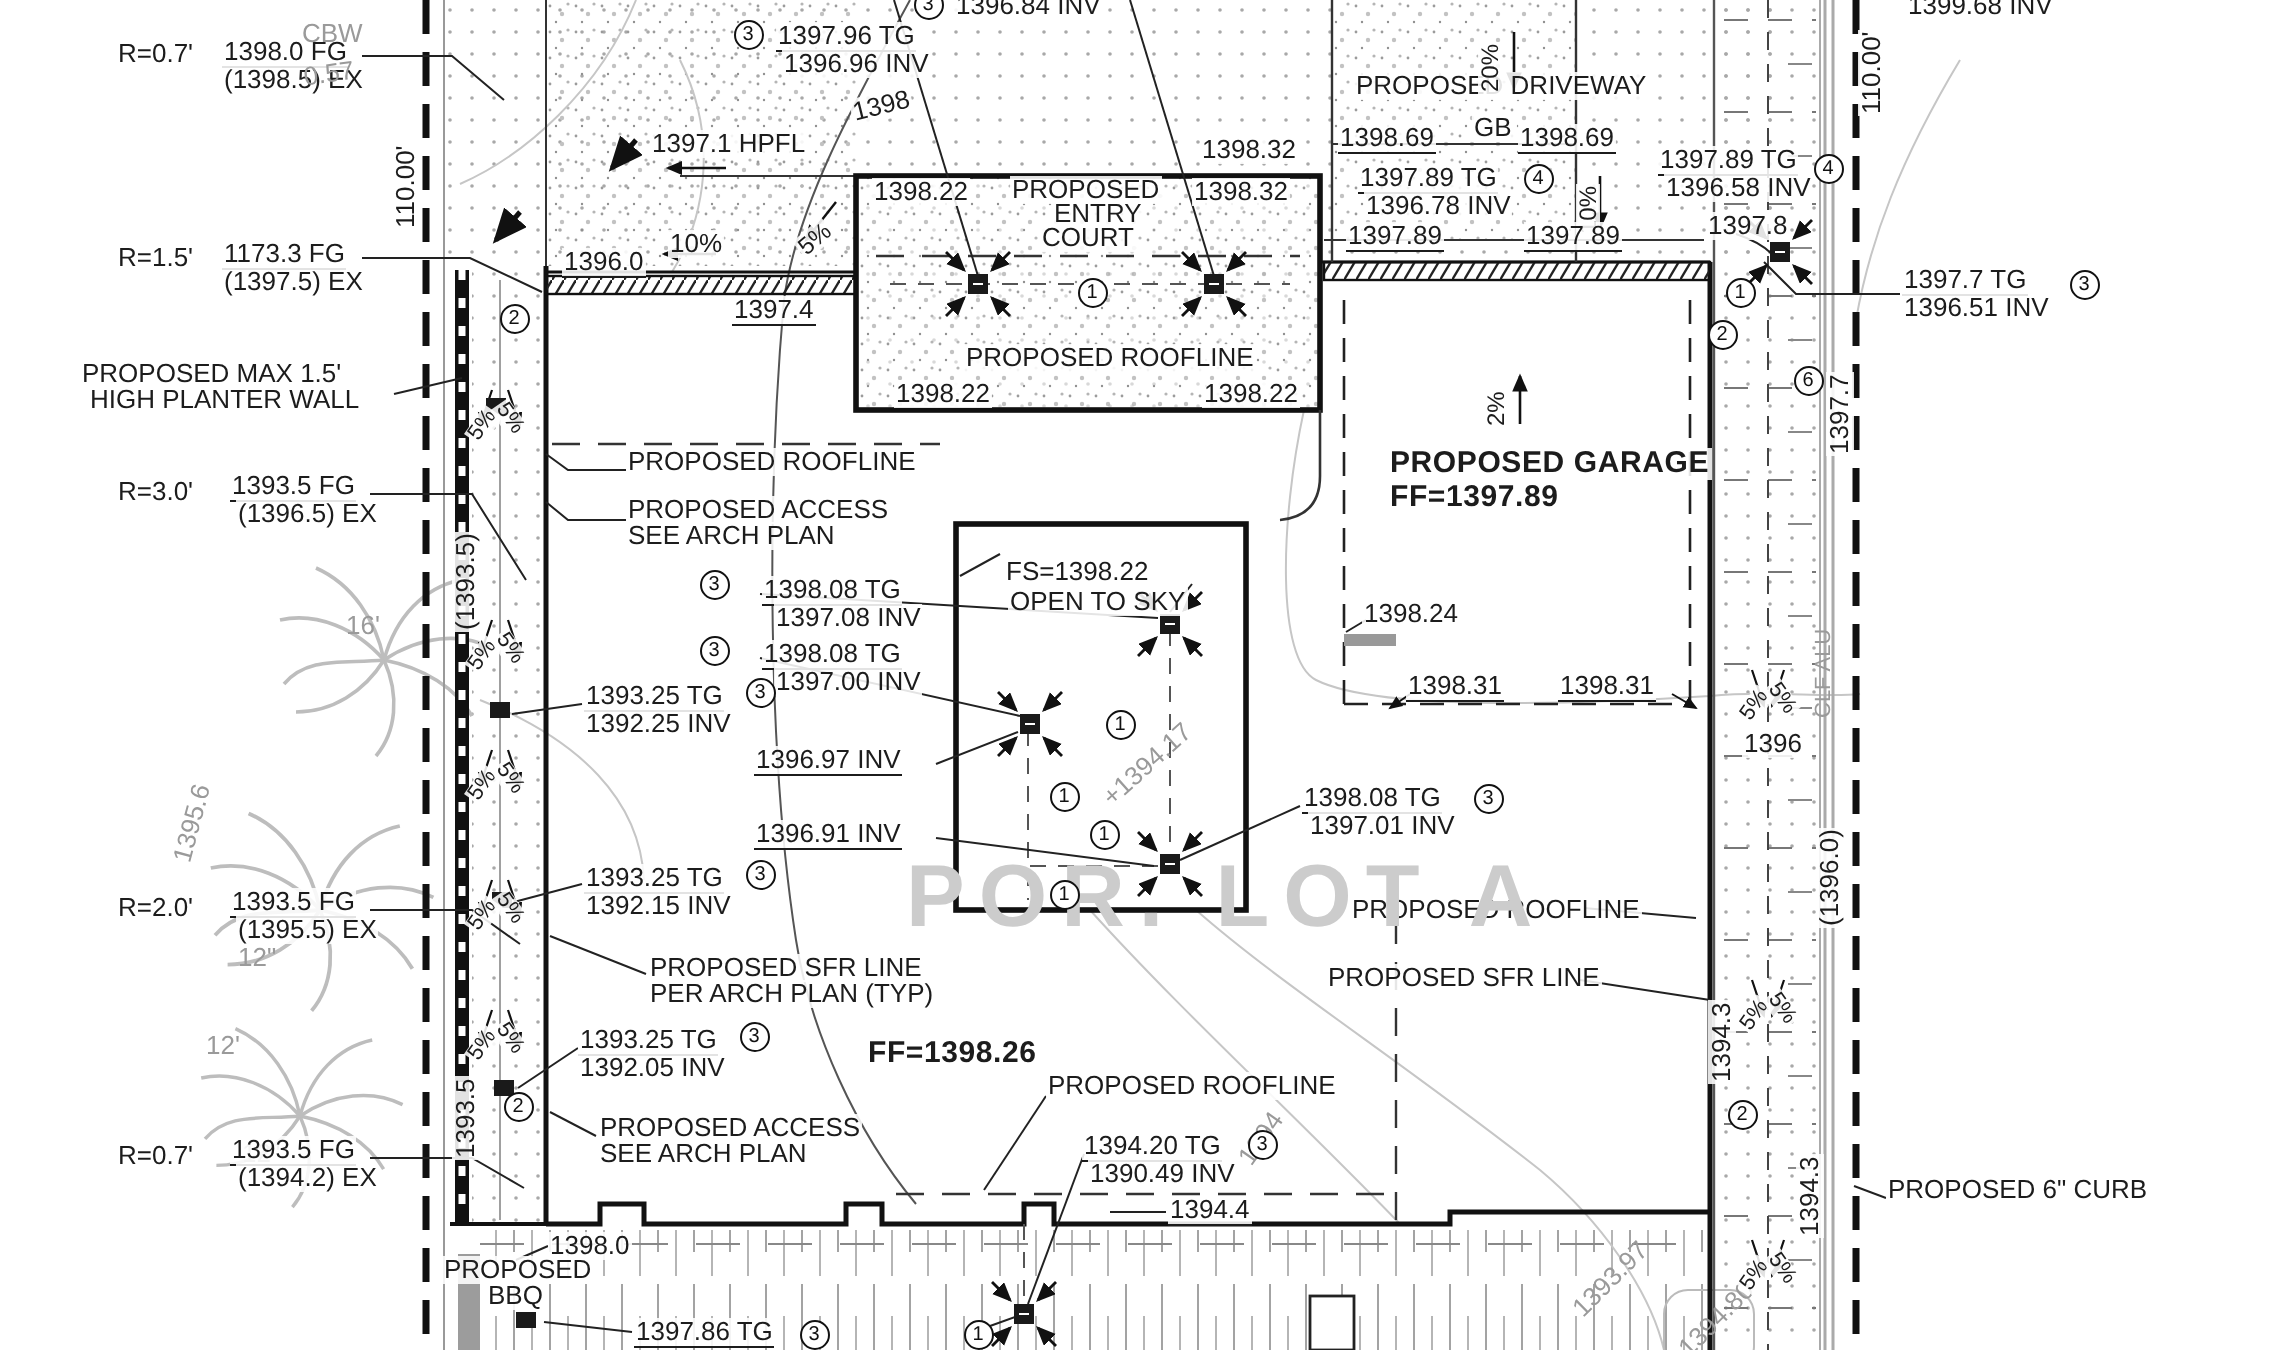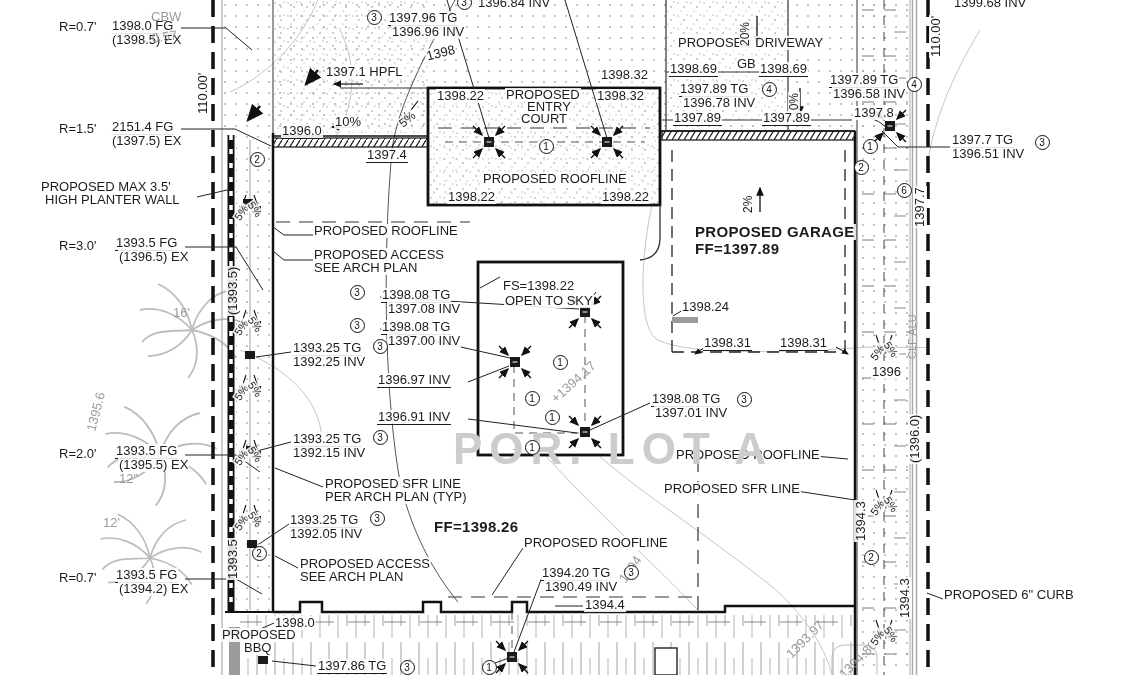--- a/index.html
+++ b/index.html
@@ -243,23 +243,23 @@
     <use href="#drn2" transform="translate(263,660)"></use>
   </g>
 </svg>
 
 <div id="labels">
       <div class="lbl" style="left: 58px; top: 20px;">R=0.7'</div>
       <div class="lbl ul" style="left: 111px; top: 19px;">1398.0 FG</div>
       <div class="lbl" style="left: 111px; top: 33px;">(1398.5) EX</div>
       <div class="lbl" style="left: 196px; top: 115px; transform: rotate(-90deg);">110.00'</div>
       <div class="lbl" style="left: 58px; top: 122px;">R=1.5'</div>
-      <div class="lbl ul" style="left: 111px; top: 120px;">2151.4 FG</div>
+      <div class="lbl ul" style="left: 111px; top: 120px;">1173.3 FG</div>
       <div class="lbl" style="left: 111px; top: 134px;">(1397.5) EX</div>
-      <div class="lbl" style="left: 40px; top: 180px;">PROPOSED MAX 3.5'</div>
+      <div class="lbl" style="left: 40px; top: 180px;">PROPOSED MAX 1.5'</div>
       <div class="lbl" style="left: 44px; top: 193px;">HIGH PLANTER WALL</div>
       <div class="lbl" style="left: 58px; top: 239px;">R=3.0'</div>
       <div class="lbl ul" style="left: 115px; top: 236px;">1393.5 FG</div>
       <div class="lbl" style="left: 118px; top: 250px;">(1396.5) EX</div>
       <div class="lbl g" style="left: 172px; top: 306px;">16'</div>
       <div class="lbl" style="left: 226px; top: 316px; transform: rotate(-90deg);">(1393.5)</div>
       <div class="lbl" style="left: 58px; top: 447px;">R=2.0'</div>
       <div class="lbl ul" style="left: 115px; top: 444px;">1393.5 FG</div>
       <div class="lbl" style="left: 118px; top: 458px;">(1395.5) EX</div>
       <div class="lbl g" style="left: 118px; top: 472px;">12"</div>

